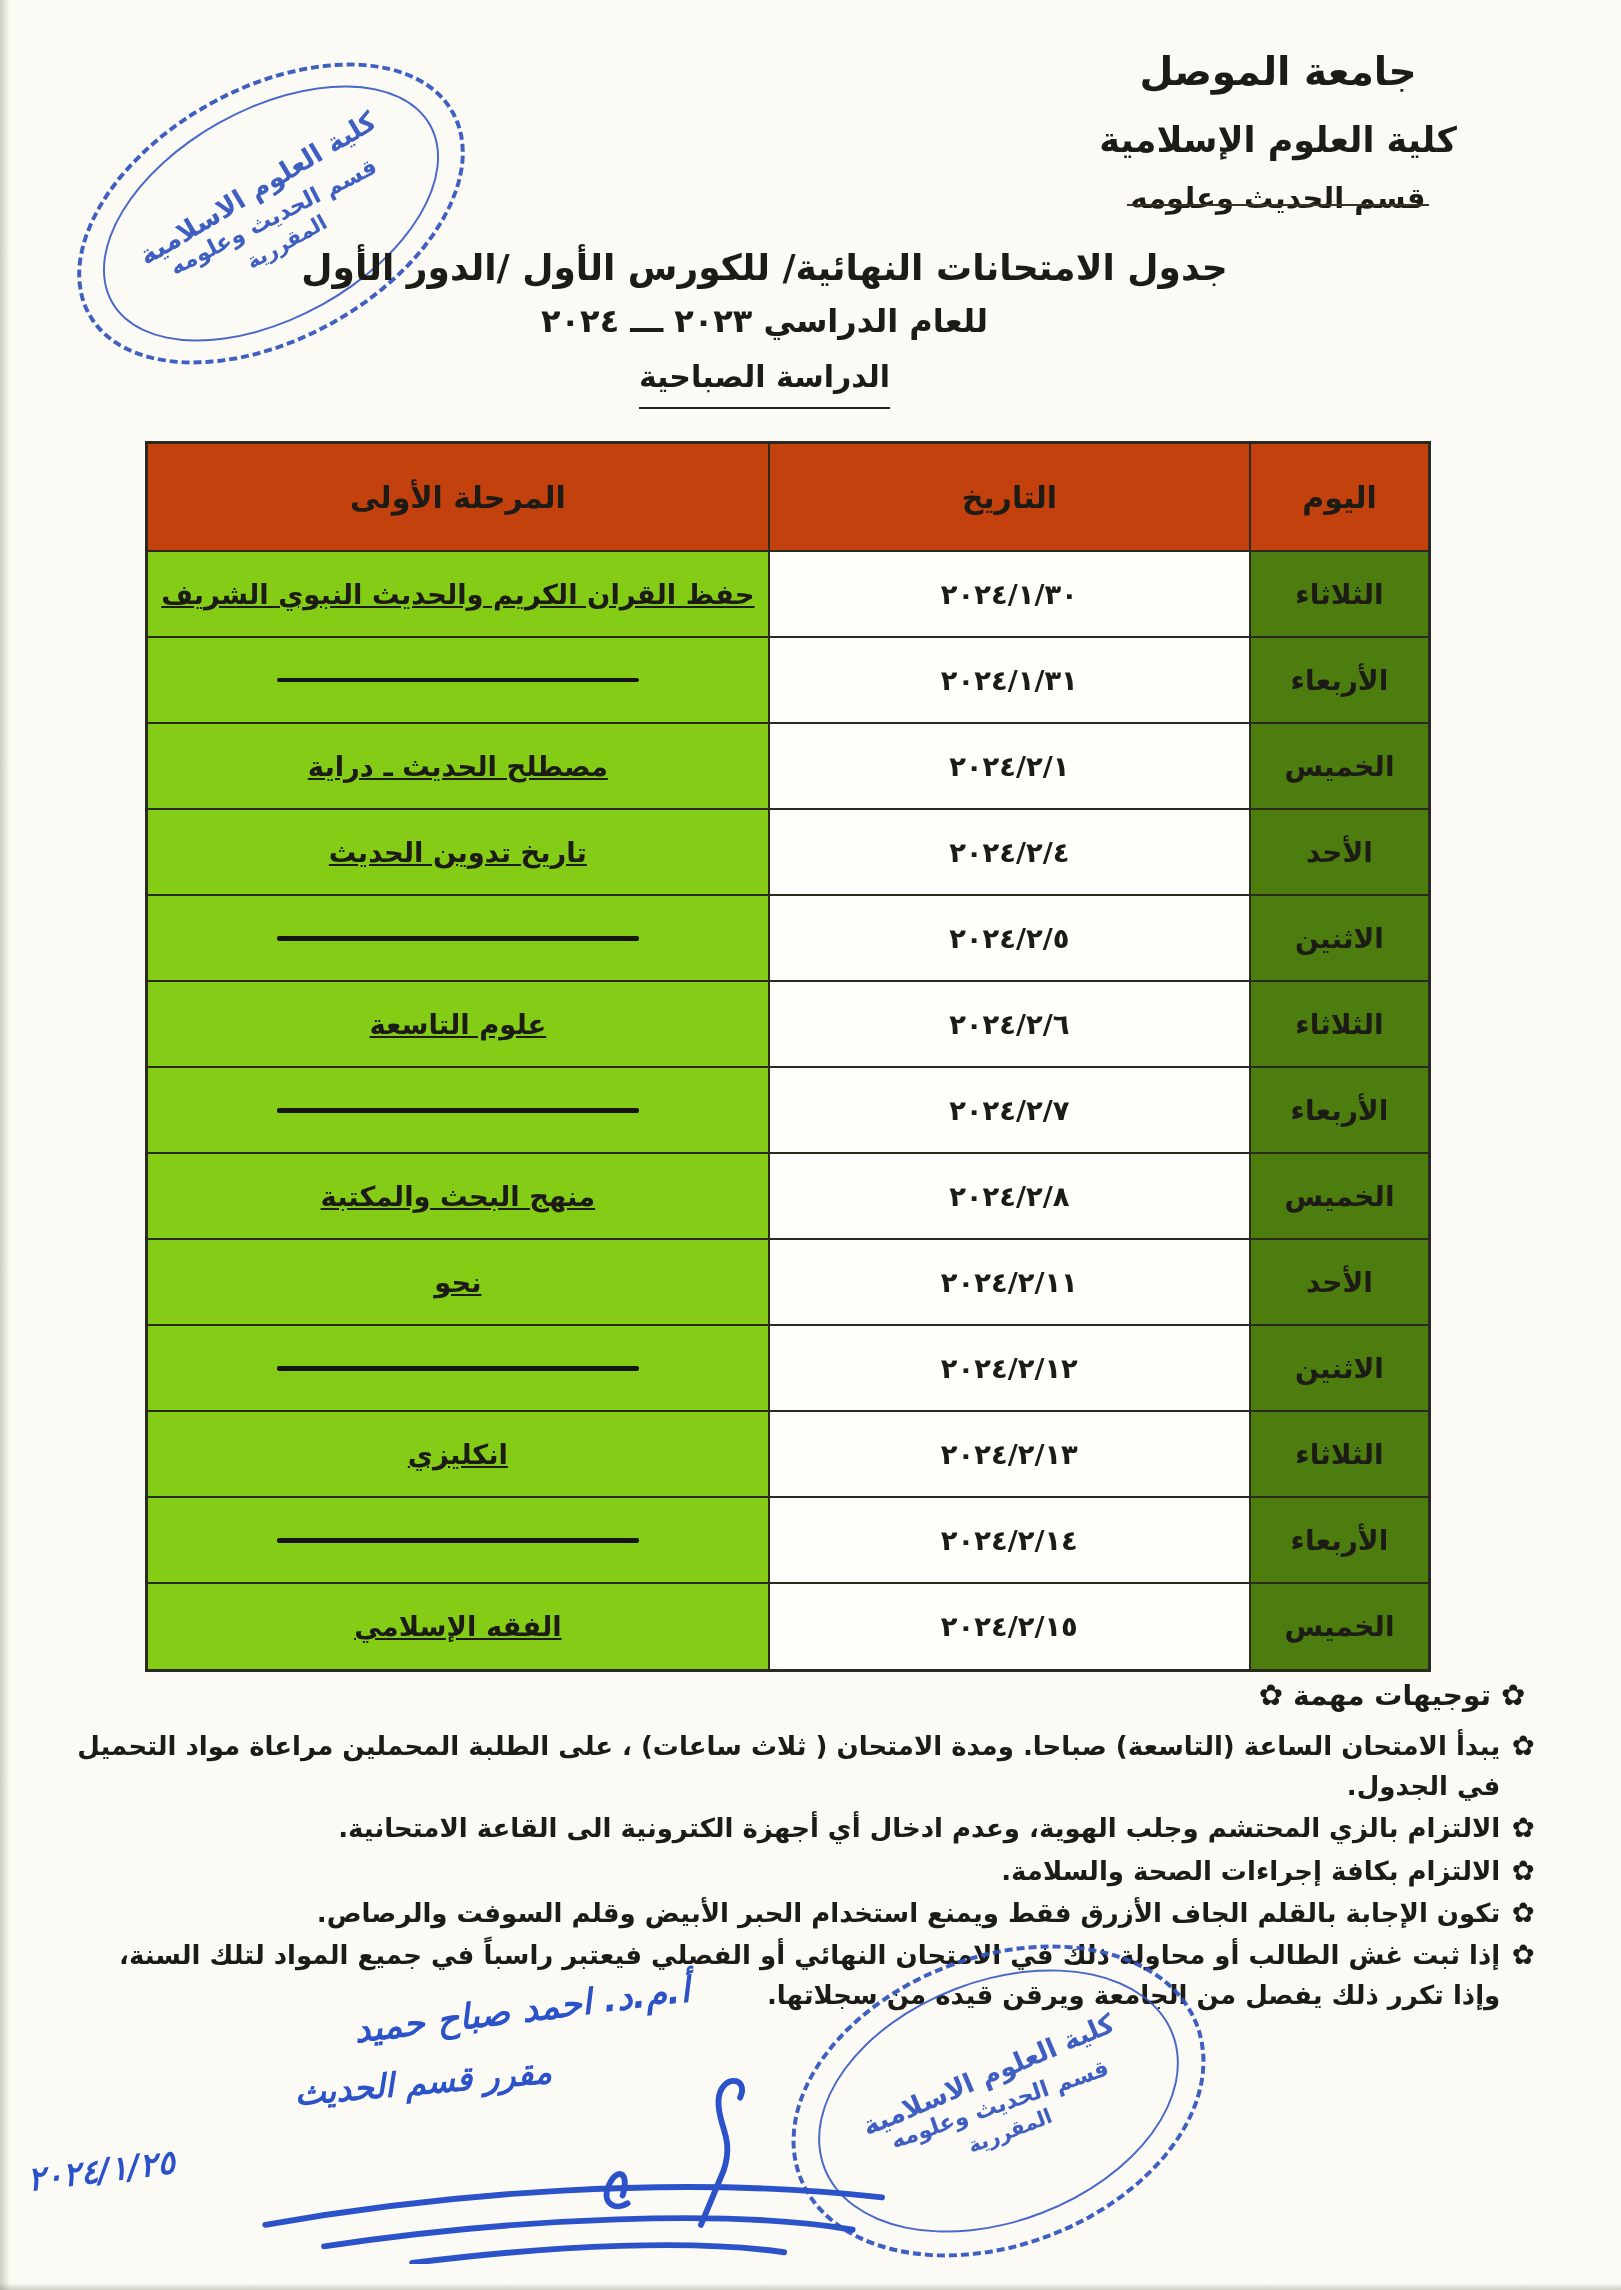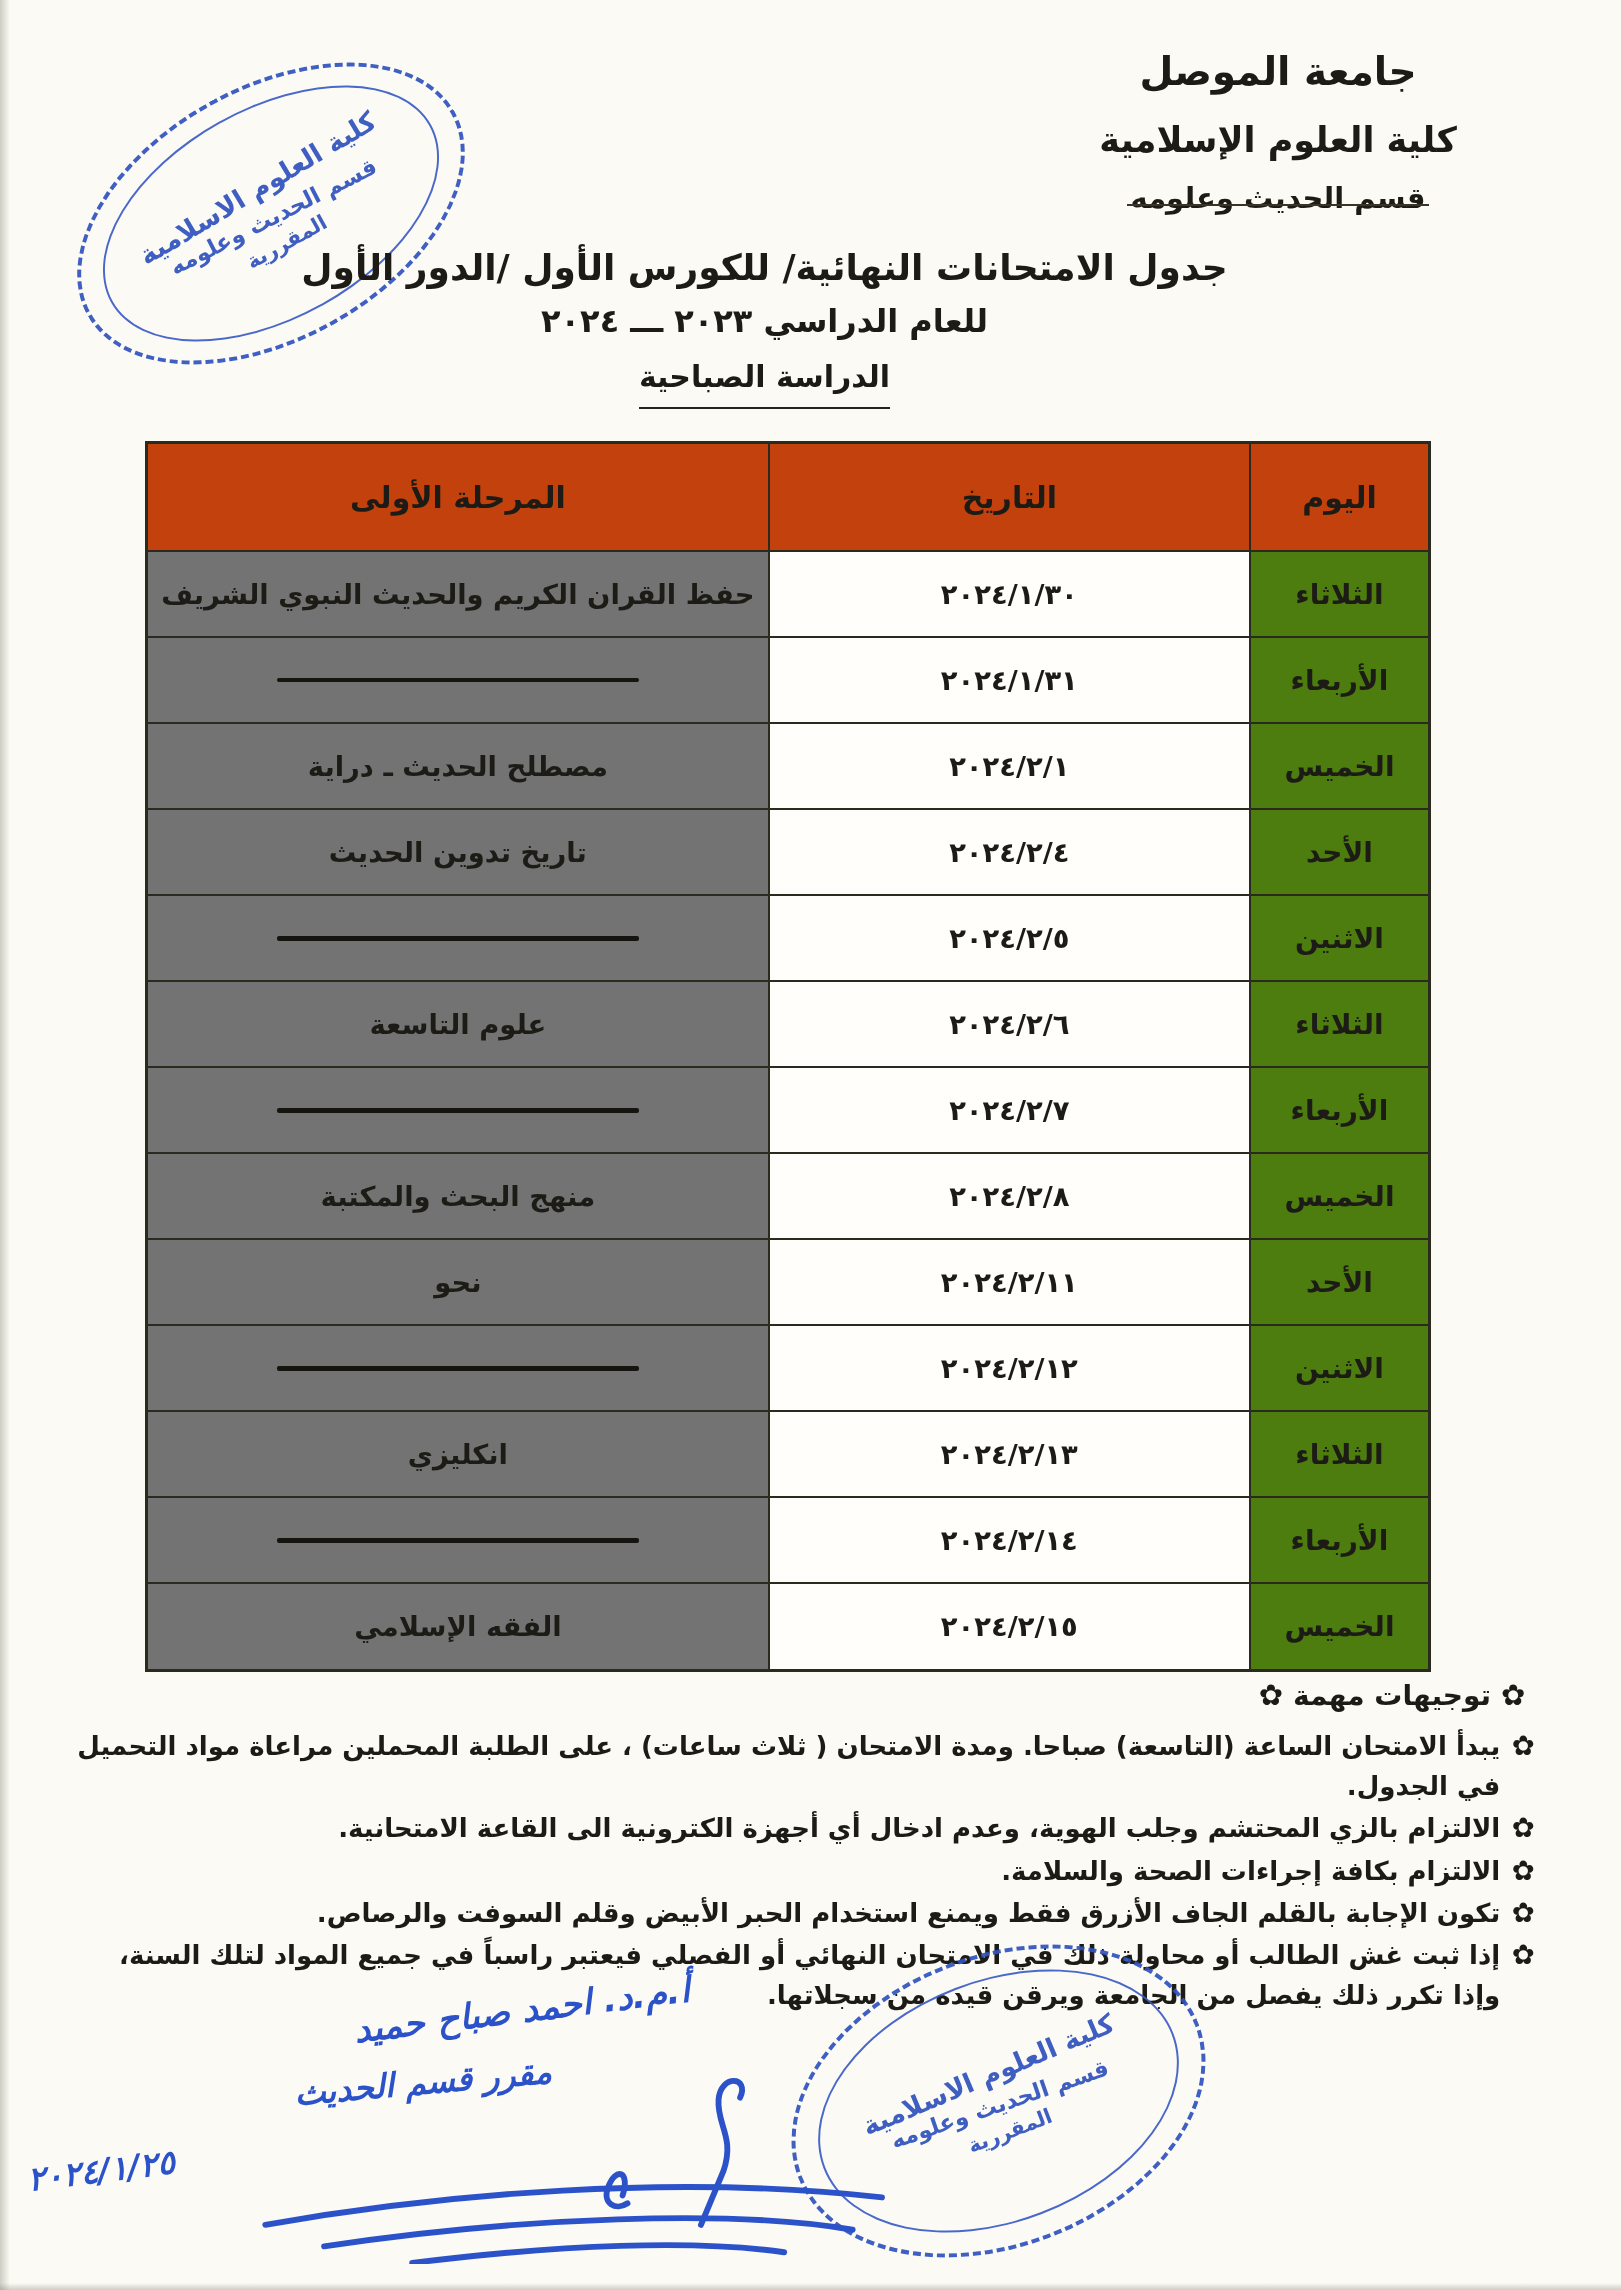--- a/index.html
+++ b/index.html
@@ -37,21 +37,21 @@
   }
   table.schedule td,table.schedule th{
     border:2px solid #2b2a1e;
     text-align:center;vertical-align:middle;
     font-weight:bold;
     padding:0 7.8px;
   }
   table.schedule th{background:#c2410c;font-size:30px;height:106px;}
   td.day{background:#4d7c0f;font-size:28px;}
   td.date{background:#fffefb;font-size:27.4px;letter-spacing:1px;}
-  td.subject{background:#737373;font-size:27.4px;}
+  td.subject{background:#84cc16;font-size:27.4px;text-decoration:underline;}
   .col-day{width:14%;}
   .col-date{width:37.5%;}
   .col-subject{width:48.5%;}
   .dash{width:60%;height:4.9px;background:#15140f;margin:0 auto;border-radius:2px;}
 
   
   .notes{position:absolute;top:1678px;right:86px;left:69px;}
   .notes-heading{text-align:right;font-size:28px;font-weight:bold;margin-bottom:13.7px;}
   .notes-heading .orn{font-size:29px;padding:0 9.8px;}
   .note-item{display:flex;flex-direction:row;gap:11.8px;

